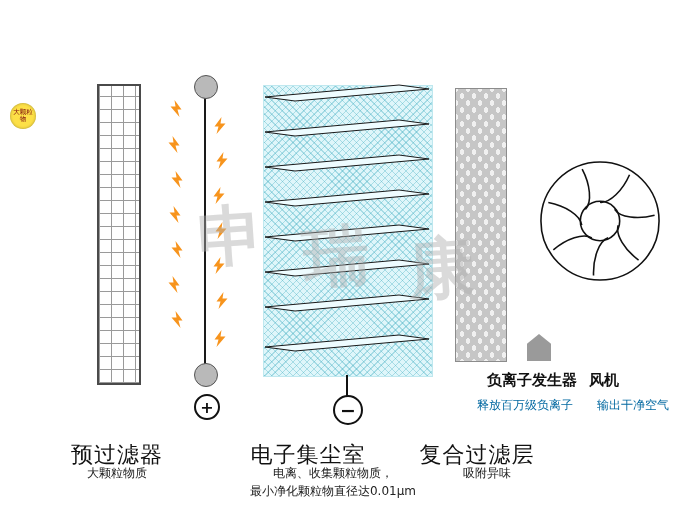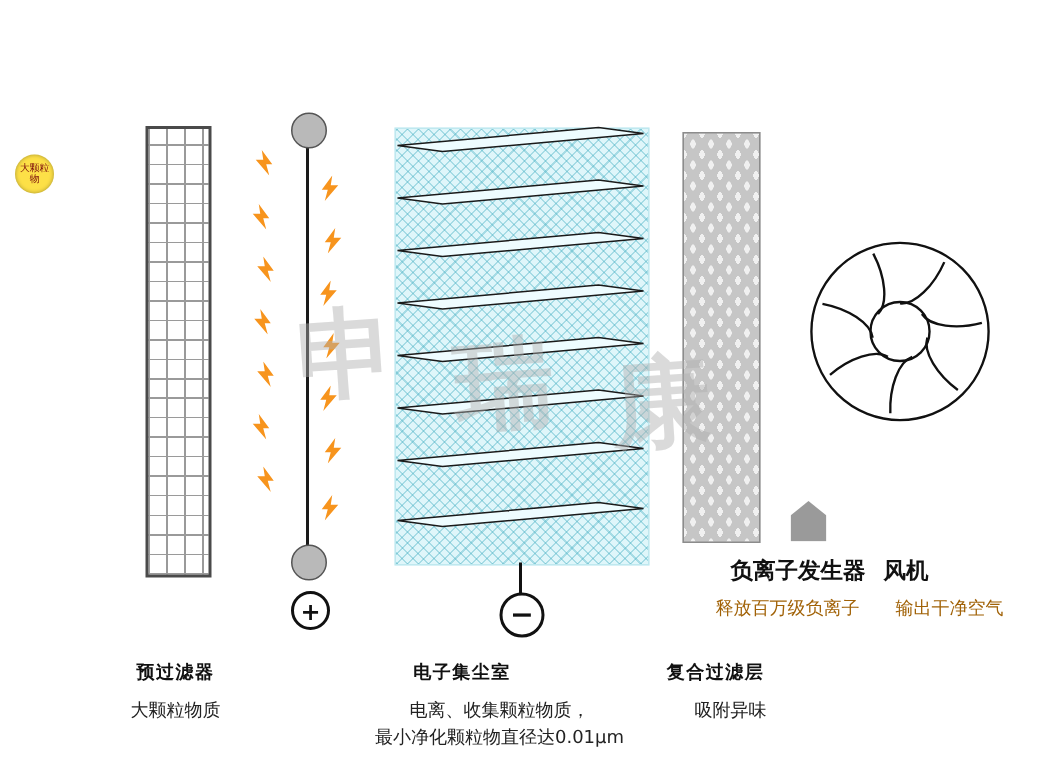--- a/index.html
+++ b/index.html
@@ -73,24 +73,24 @@
   .fan{position:absolute;left:537px;top:158px;z-index:1;}
 
   
   .wm{position:absolute;font-size:66px;font-weight:700;color:#aFaFaF;opacity:.45;z-index:3;
       font-family:"DejaVu Serif","Liberation Serif",serif;}
   .wm1{left:198px;top:192px;transform:rotate(-4deg);}
   .wm2{left:303px;top:212px;transform:rotate(-4deg);}
   .wm3{left:408px;top:224px;transform:rotate(-4deg);}
 
   
-  .sec-title{position:absolute;font-size:12px;font-weight:700;text-align:center;letter-spacing:1px;z-index:4;}
+  .sec-title{position:absolute;font-size:22px;font-weight:400;text-align:center;letter-spacing:1px;z-index:4;}
   .sec-desc{position:absolute;font-size:12px;color:#222;text-align:center;line-height:18px;z-index:4;}
   .inline-title{position:absolute;font-size:15px;font-weight:600;z-index:4;}
-  .inline-desc{position:absolute;font-size:12px;color:#a16207;z-index:4;}
+  .inline-desc{position:absolute;font-size:12px;color:#0369a1;z-index:4;}
 </style>
 </head>
 <body>
 
 <div class="stage">
 
   <svg width="0" height="0" style="position:absolute">
     <defs>
       <symbol id="bolt-sym" viewBox="0 0 12 17">
         <path d="M7.5 0 L0.5 9.5 L4.5 9.5 L2.5 17 L11.5 6.5 L6.5 6.5 Z" fill="#f7941d"></path>

